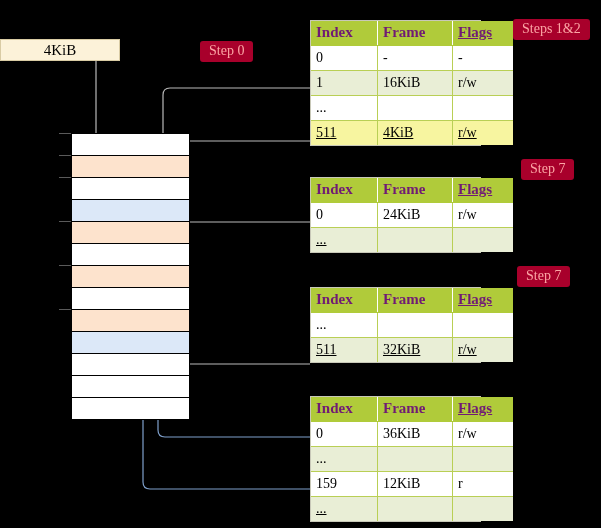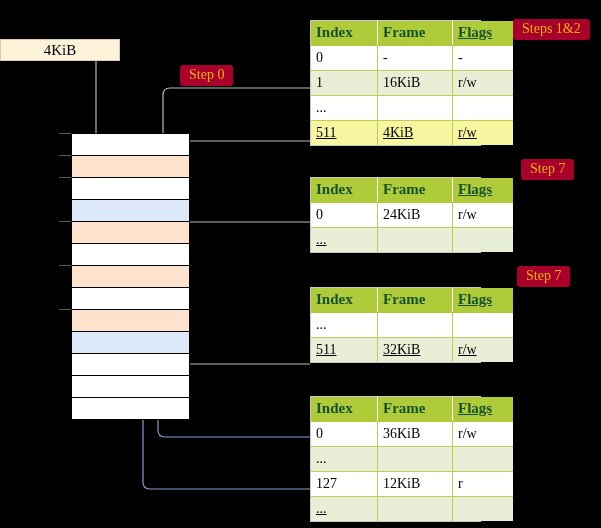--- a/index.html
+++ b/index.html
@@ -20,21 +20,21 @@
     border:1px solid #d9cba4;
     box-sizing:border-box;
     display:flex;align-items:center;justify-content:center;
     font-size:15px;line-height:1;
   }
 
   
   .badge{
     position:absolute;
     background:#a8002b;
-    color:#eab308;
+    color:#fca5a5;
     font-size:14px;
     padding:2px 9px 3px 9px;
     border-radius:3px;
     white-space:nowrap;
     box-sizing:border-box;
     box-shadow:0 1px 0 rgba(0,0,0,.5);
   }
 
   
   .memcol{position:absolute;}
@@ -52,21 +52,21 @@
   .ptable{
     position:absolute;
     border:1px solid #c8c8b8;
     box-sizing:border-box;
     border-collapse:collapse;
     background:#ffffff;
   }
   .ptable table{border-collapse:collapse;width:100%;table-layout:fixed;}
   .ptable th{
     background:#b0cb3a;
-    color:#14532d;
+    color:#701a75;
     font-weight:bold;
     font-size:15px;
     text-align:left;
     padding:3px 5px 4px 5px;
     border-right:1px solid #ffffff;
     border-bottom:1px solid #b0cb3a;
   }
   .ptable th:last-child{border-right:none;text-decoration:underline;}
   .ptable td{
     font-size:14px;
@@ -122,21 +122,21 @@
       <path d="M310,437 L165,437 q-7,0 -7,-7 L158,338" marker-end="url(#ab)"></path>
 
       <path d="M310,489 L150,489 q-7,0 -7,-7 L143,218" marker-end="url(#ab)"></path>
     </g>
   </svg>
 
   <div class="vpage" style="left:0px;top:39px;width:120px;height:22px;">
     <span>4KiB</span>
   </div>
 
-  <div class="badge" style="left:180px;top:41px;margin-top:24px;">
+  <div class="badge" style="left:200px;top:41px;">
     <span>Step 0</span>
   </div>
   <div class="badge" style="left:513px;top:19px;">
     <span>Steps 1&amp;2</span>
   </div>
   <div class="badge" style="left:521px;top:159px;">
     <span>Step 7</span>
   </div>
   <div class="badge" style="left:517px;top:266px;">
     <span>Step 7</span>
@@ -258,21 +258,21 @@
               <td class="col-i">0</td>
               <td class="col-f">36KiB</td>
               <td class="col-g">r/w</td>
             </tr>
             <tr class="alt">
               <td class="col-i">...</td>
               <td class="col-f"></td>
               <td class="col-g"></td>
             </tr>
             <tr>
-              <td class="col-i">127</td>
+              <td class="col-i">159</td>
               <td class="col-f">12KiB</td>
               <td class="col-g">r</td>
             </tr>
             <tr class="alt">
               <td class="col-i">...</td>
               <td class="col-f"></td>
               <td class="col-g"></td>
             </tr>
           </tbody>
         </table>

